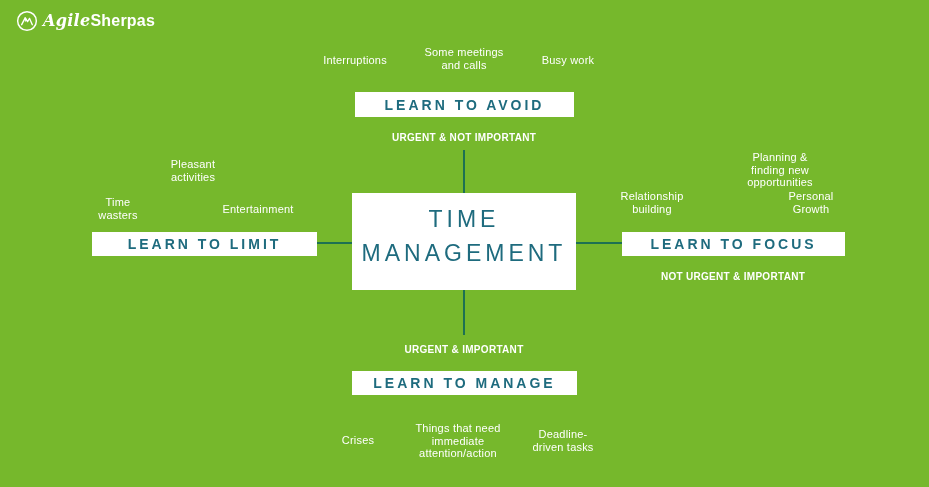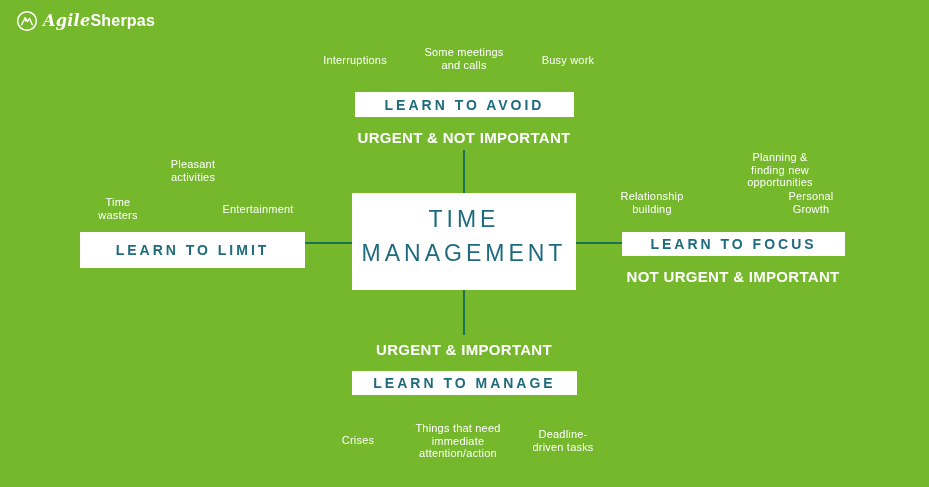--- a/index.html
+++ b/index.html
@@ -48,21 +48,21 @@
     background:var(--boxbg, #ffffff);
     display:flex; align-items:center; justify-content:center;
     color:var(--teal, #1e6b7e);
     font-size:14px; font-weight:600; letter-spacing:3px;
     white-space:nowrap;
   }
 
   
   .tag {
     position:absolute; transform:translate(-50%,-50%);
-    color:#fff; font-size:15px; font-weight:700; letter-spacing:0.3px;
+    color:#fff; font-size:10px; font-weight:700; letter-spacing:0.3px;
     white-space:nowrap;
   }
 
   
   .item {
     position:absolute; transform:translate(-50%,-50%);
     color:#fff; font-size:11px; line-height:1.14; letter-spacing:0.2px;
     text-align:center;
   }
   .item.breakword { overflow-wrap:break-word; }
@@ -94,21 +94,21 @@
   <div class="item" style="left:464px; top:59px; width:84px;">Some meetings and calls</div>
   <div class="item" style="left:568px; top:60px; width:100px;">Busy work</div>
   <div class="action-box" style="left:355px; top:92px; width:219px; height:25px;">
     <span>LEARN TO AVOID</span>
   </div>
   <div class="tag" style="left:464px; top:137px;">URGENT &amp; NOT IMPORTANT</div>
 
   <div class="item" style="left:118px; top:209px; width:60px;">Time wasters</div>
   <div class="item" style="left:193px; top:171px; width:70px;">Pleasant activities</div>
   <div class="item" style="left:258px; top:209px; width:110px;">Entertainment</div>
-  <div class="action-box" style="left:80px; top:232px; width:225px; height:36px;">
+  <div class="action-box" style="left:92px; top:232px; width:225px; height:24px;">
     <span>LEARN TO LIMIT</span>
   </div>
 
   <div class="item" style="left:652px; top:203px; width:90px;">Relationship building</div>
   <div class="item breakword" style="left:733px; top:170px; width:80px;margin-left:47px;">Planning &amp; finding new opportunities</div>
   <div class="item" style="left:811px; top:203px; width:65px;">Personal Growth</div>
   <div class="action-box" style="left:622px; top:232px; width:223px; height:24px;">
     <span>LEARN TO FOCUS</span>
   </div>
   <div class="tag" style="left:733px; top:276px;">NOT URGENT &amp; IMPORTANT</div>

